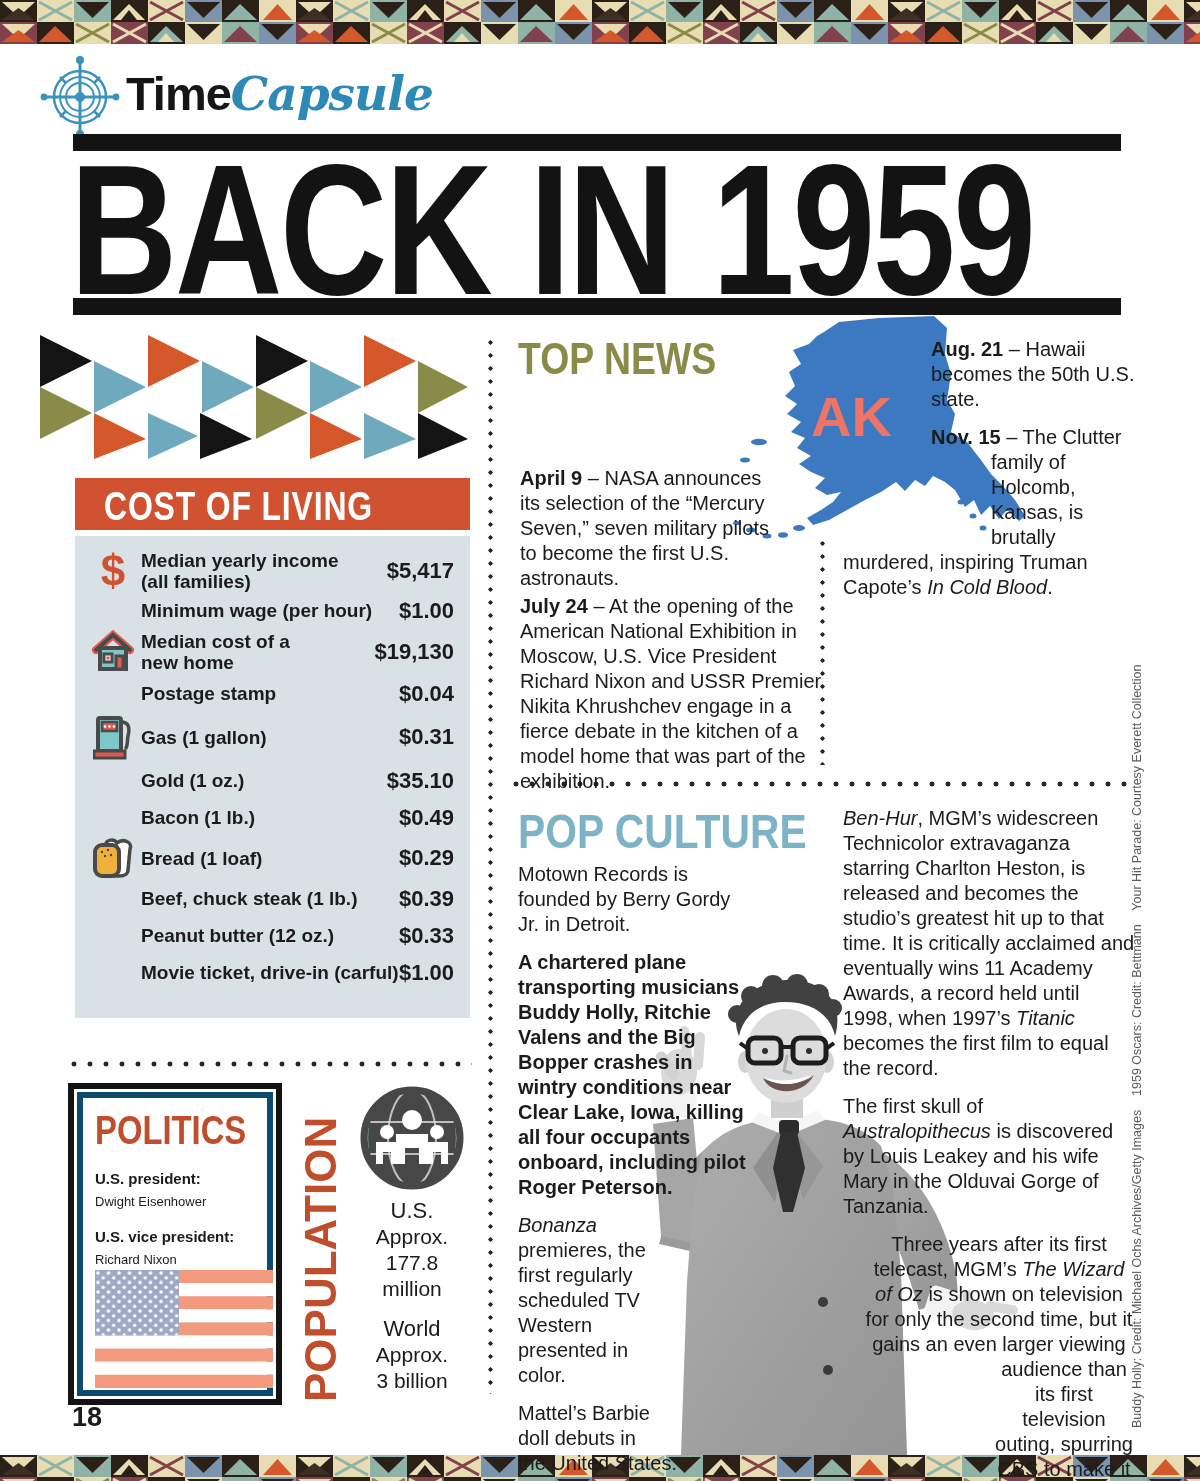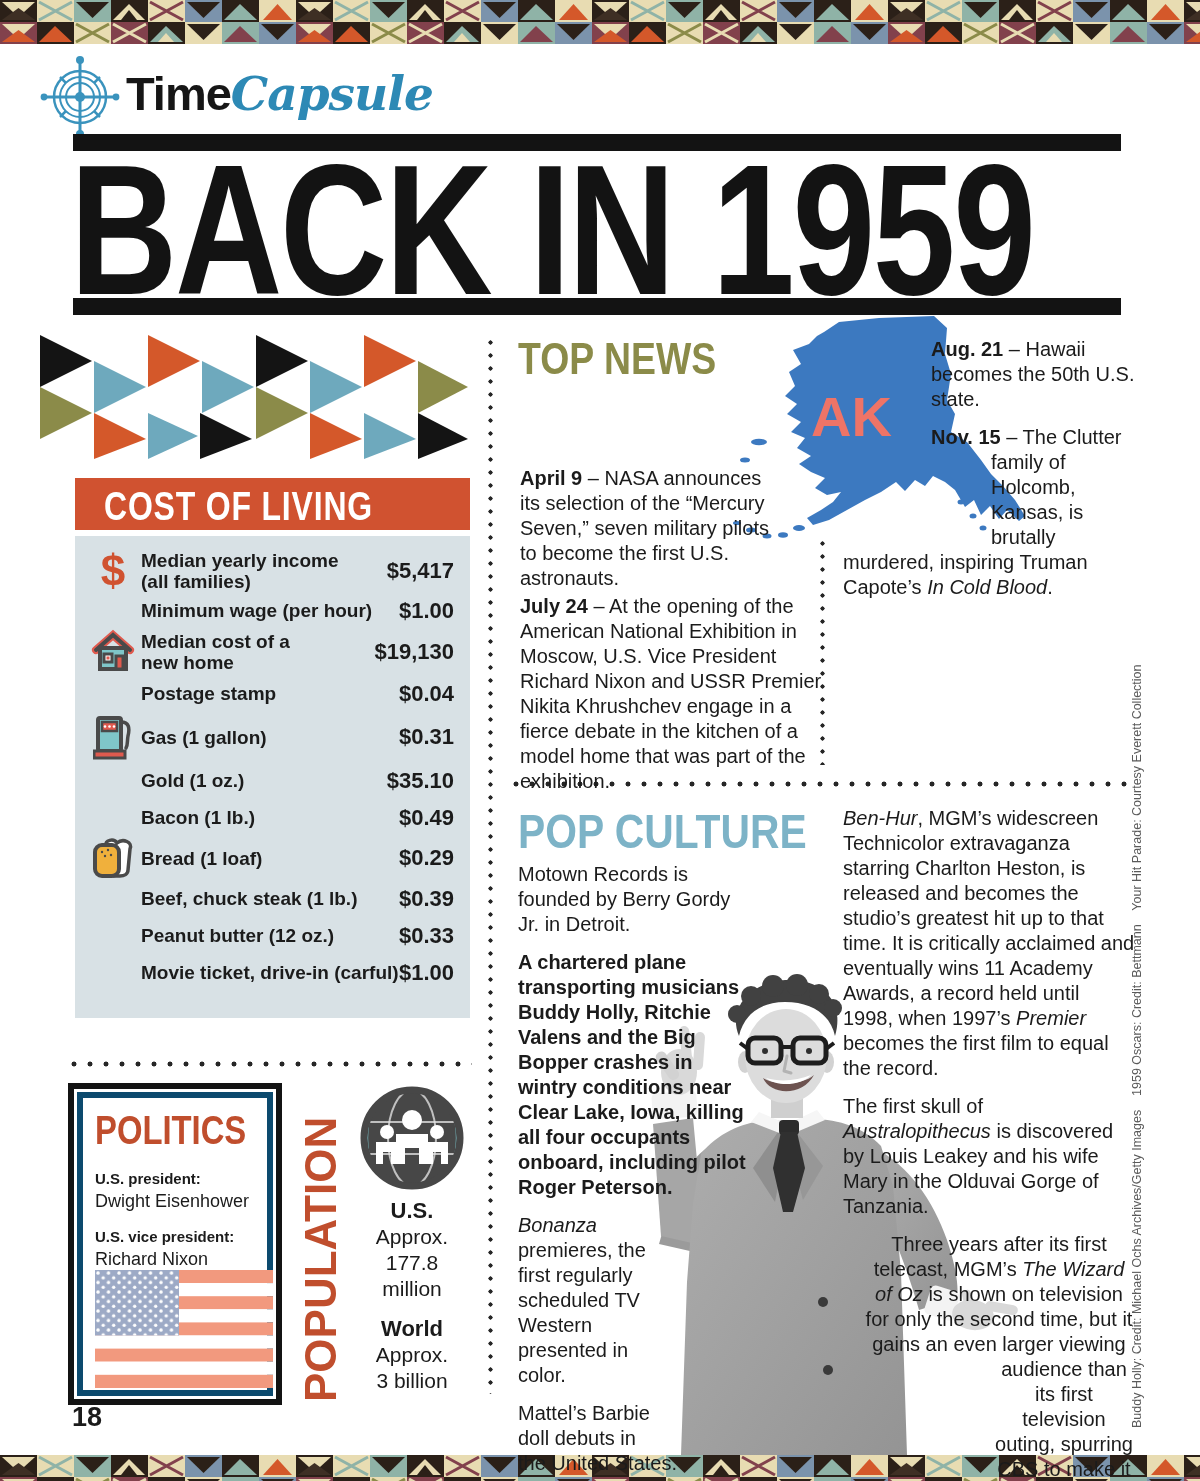--- a/index.html
+++ b/index.html
@@ -70,29 +70,29 @@
   .fl{float:left;clear:left;}
   #fl-1{width:20px;height:125px;}
   #fl-2{width:150px;height:175px;}
   #p-oz{text-align:center;}
 
   
   #politics-box{left:68px;top:1083px;width:214px;height:322px;border:6px solid #131313;box-sizing:border-box;}
   #politics-inner{position:absolute;left:3px;top:3px;right:3px;bottom:3px;border:6px solid #0c4a6e;padding:8px 12px;box-sizing:border-box;}
   #politics-heading{font-size:40px;color:#c04e2d;font-weight:700;transform:scaleX(0.82);transform-origin:left top;white-space:nowrap;margin:2px 0 14px 0;}
   .pol-label{font-size:15px;font-weight:700;line-height:23px;}
-  .pol-name{font-size:18px;line-height:23px;margin-bottom:12px;}
+  .pol-name{font-size:13px;line-height:23px;margin-bottom:12px;}
   #flag{position:absolute;left:12px;top:172px;}
 
   
   #population-heading{left:296px;top:1402px;width:320px;font-size:44px;font-weight:700;color:#c04e2d;
       transform:rotate(-90deg);transform-origin:0 0;white-space:nowrap;}
   #globe{left:360px;top:1086px;width:104px;height:104px;}
   #pop-stats{left:344px;top:1198px;width:136px;text-align:center;font-size:21px;line-height:26px;}
-  #pop-stats .plabel{font-weight:700;font-size:22px;}
+  #pop-stats .plabel{font-weight:400;font-size:22px;}
   #pop-stats .pvalue{white-space:pre-line;margin-bottom:14px;}
 
   
   #credits{left:1130px;top:1428px;width:580px;transform:rotate(-90deg);transform-origin:0 0;
       font-size:12.5px;color:#5a5a5a;white-space:pre;}
   #page-number{left:72px;top:1402px;font-size:27px;font-weight:700;text-align:center;}
   #triangles{left:38px;top:331px;width:432px;height:128px;}
   #ak-map{left:728px;top:314px;width:312px;height:300px;}
   #buddy{left:635px;top:972px;width:405px;height:483px;}
   .z2{z-index:2;} .z1{z-index:1;}
@@ -387,21 +387,21 @@
     <span class="fr" id="fr-1"></span>
     <span class="fr" id="fr-2"></span>
     <span class="fr" id="fr-3"></span>
     <p class="bodyp">Motown Records is founded by Berry Gordy Jr. in Detroit.</p>
     <p class="bodyp boldall">A chartered plane transporting musicians Buddy Holly, Ritchie Valens and the Big Bopper crashes in wintry conditions near Clear Lake, Iowa, killing all four occupants onboard, including pilot Roger Peterson.</p>
     <p class="bodyp"><em>Bonanza</em><span> premieres, the first regularly scheduled TV Western presented in color.</span></p>
     <p class="bodyp">Mattel’s Barbie doll debuts in the United States.</p>
   </div>
 
   <div class="abs z2" id="pop-right">
-    <p class="bodyp"><em>Ben-Hur</em><span>, MGM’s widescreen Technicolor extravaganza starring Charlton Heston, is released and becomes the studio’s greatest hit up to that time. It is critically acclaimed and eventually wins 11 Academy Awards, a record held until 1998, when 1997’s </span><em>Premier</em><span> becomes the first film to equal the record.</span></p>
+    <p class="bodyp"><em>Ben-Hur</em><span>, MGM’s widescreen Technicolor extravaganza starring Charlton Heston, is released and becomes the studio’s greatest hit up to that time. It is critically acclaimed and eventually wins 11 Academy Awards, a record held until 1998, when 1997’s </span><em>Titanic</em><span> becomes the first film to equal the record.</span></p>
     <p class="bodyp"><span>The first skull of </span><em>Australopithecus</em><span> is discovered by Louis Leakey and his wife Mary in the Olduvai Gorge of Tanzania.</span></p>
     <span class="fl" id="fl-1"></span>
     <span class="fl" id="fl-2"></span>
     <p class="bodyp" id="p-oz"><span>Three years after its first telecast, MGM’s </span><em>The Wizard of Oz</em><span> is shown on television for only the second time, but it gains an even larger viewing audience than its first television outing, spurring CBS to make it an annual tradition.</span></p>
   </div>
 
   <div class="abs" id="politics-box">
     <div id="politics-inner">
       <div id="politics-heading">POLITICS</div>
       <div class="pol-label">U.S. president:</div>

